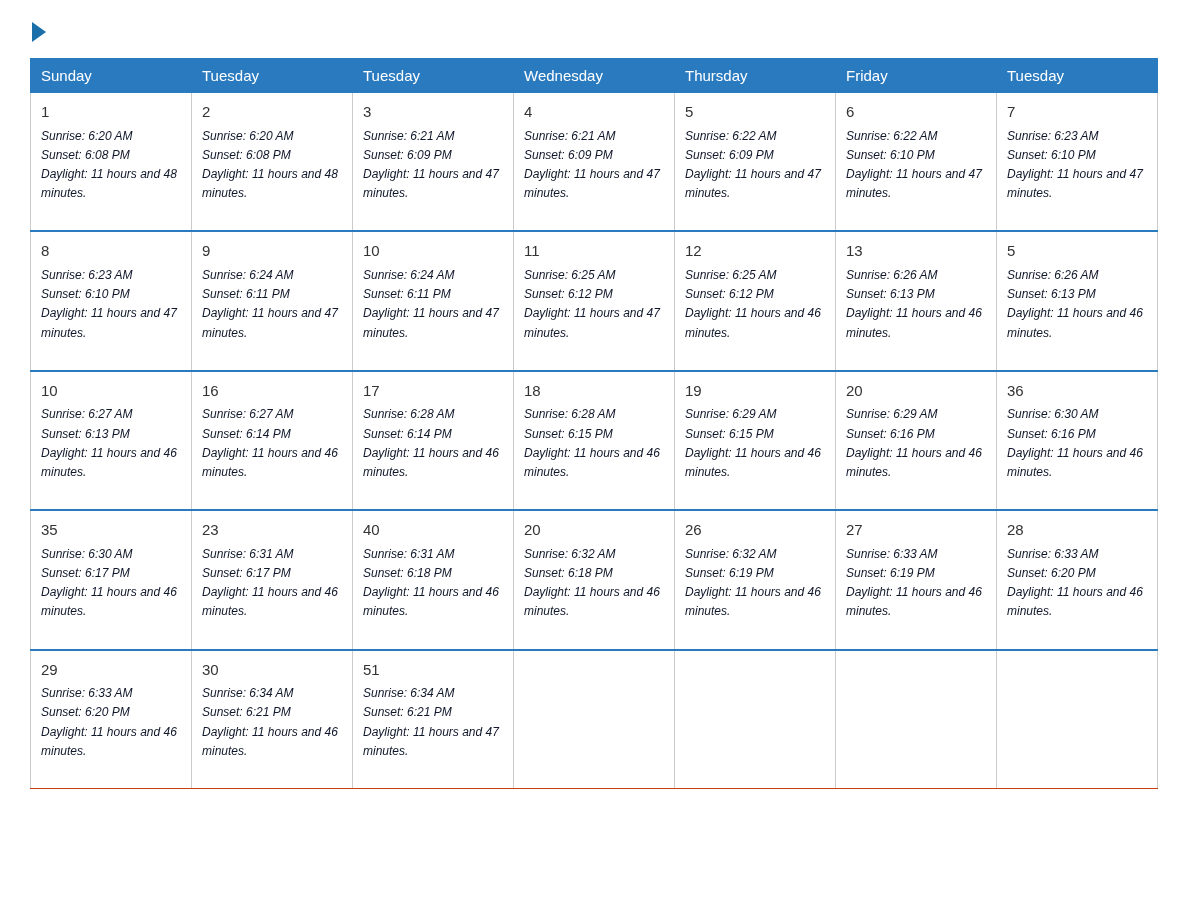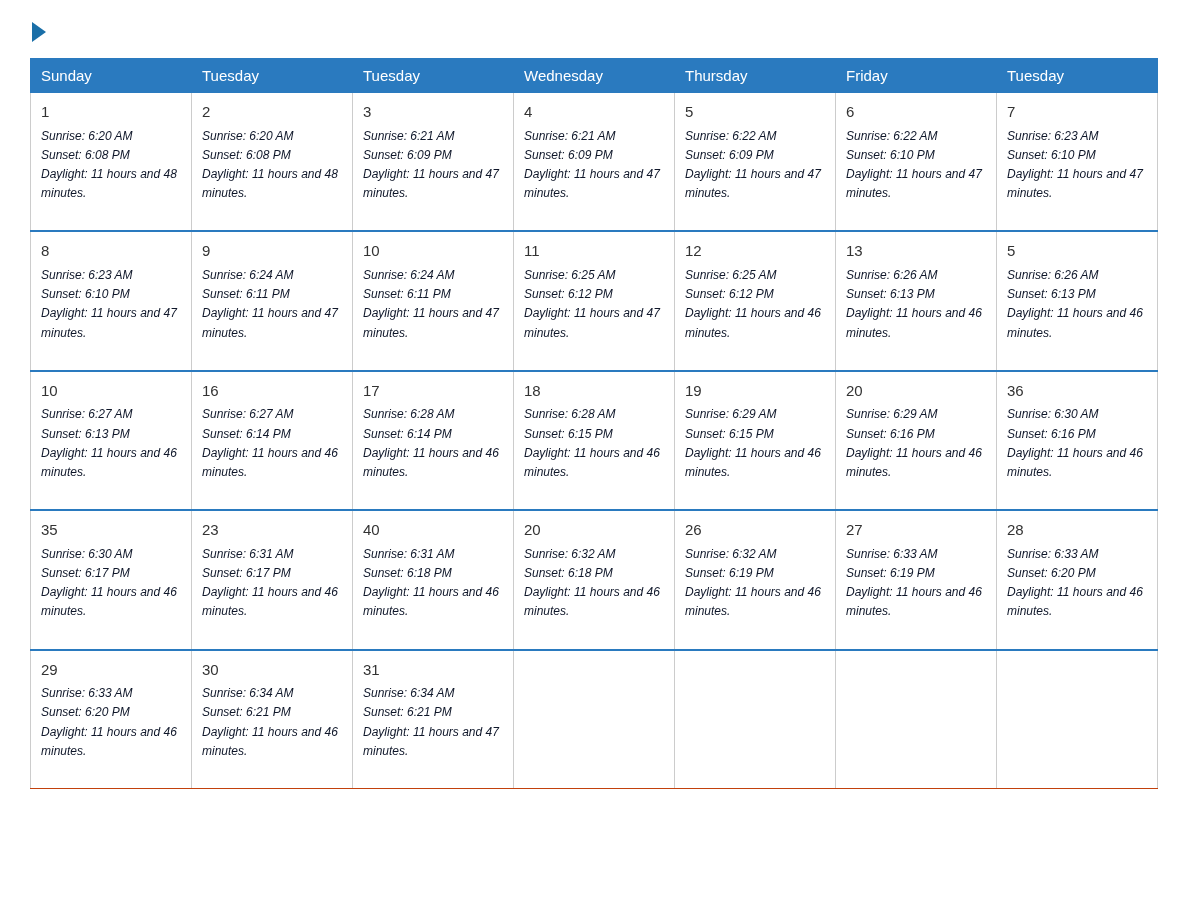--- a/index.html
+++ b/index.html
@@ -412,21 +412,21 @@
         <td>
           <span class="day-number">30</span>
           <div class="day-info">
             Sunrise: 6:34 AM<br>
             Sunset: 6:21 PM<br>
             Daylight: 11 hours and 46 minutes.<br>
             &nbsp;
           </div>
         </td>
         <td>
-          <span class="day-number">31</span>
+          <span class="day-number">51</span>
           <div class="day-info">
             Sunrise: 6:34 AM<br>
             Sunset: 6:21 PM<br>
             Daylight: 11 hours and 47 minutes.<br>
             &nbsp;
           </div>
         </td>
         <td class="empty-cell"></td>
         <td class="empty-cell"></td>
         <td class="empty-cell"></td>

